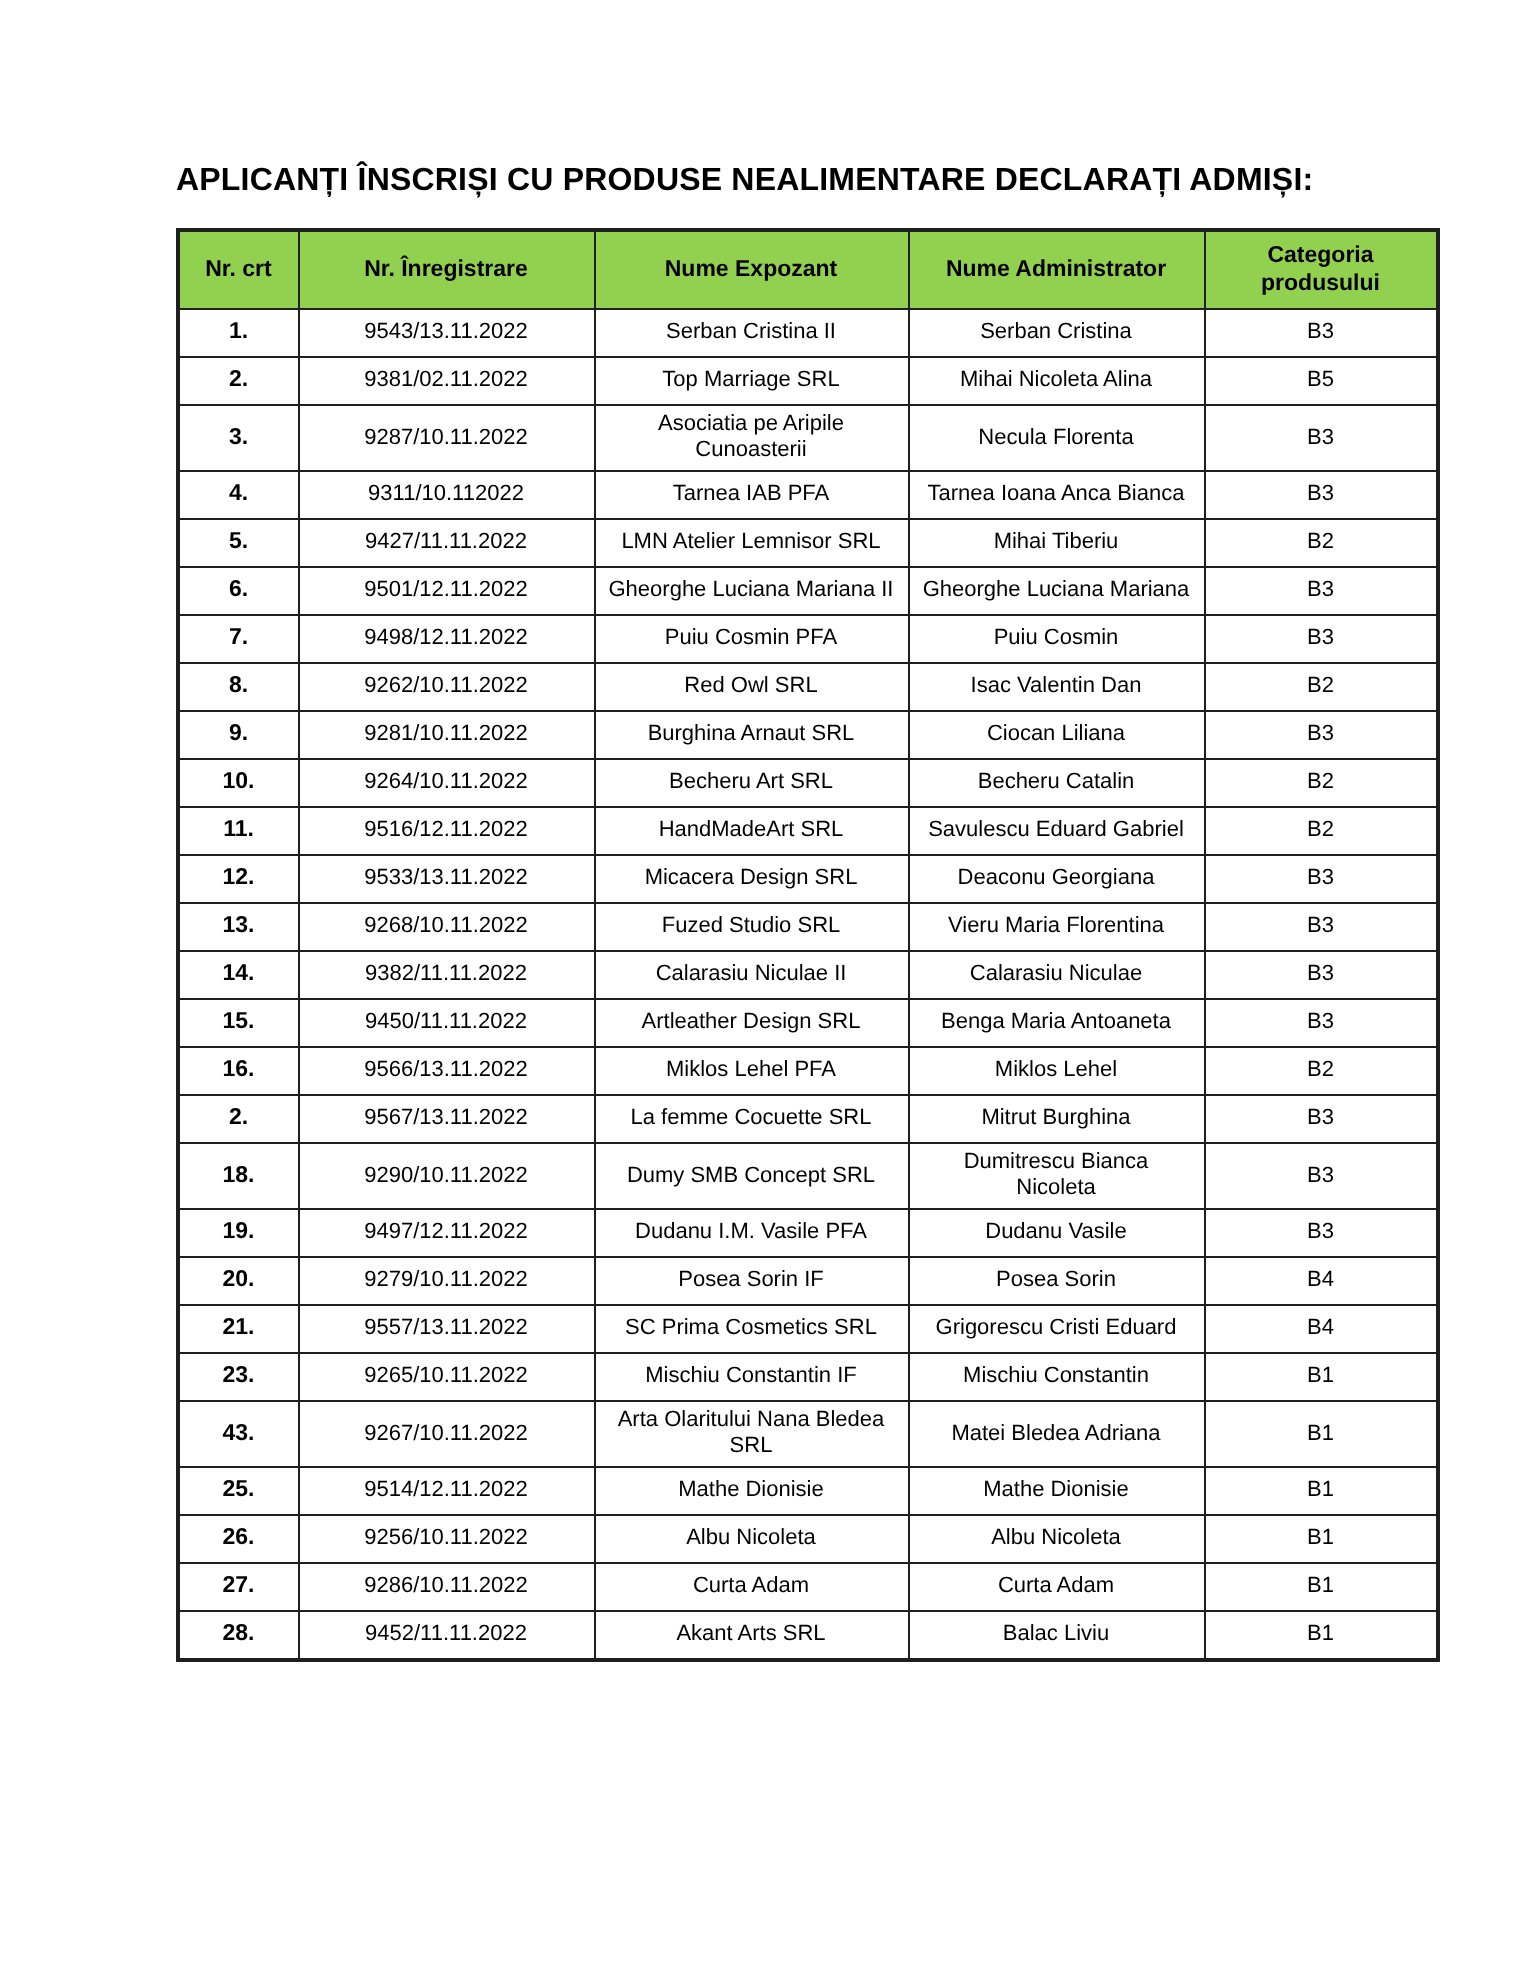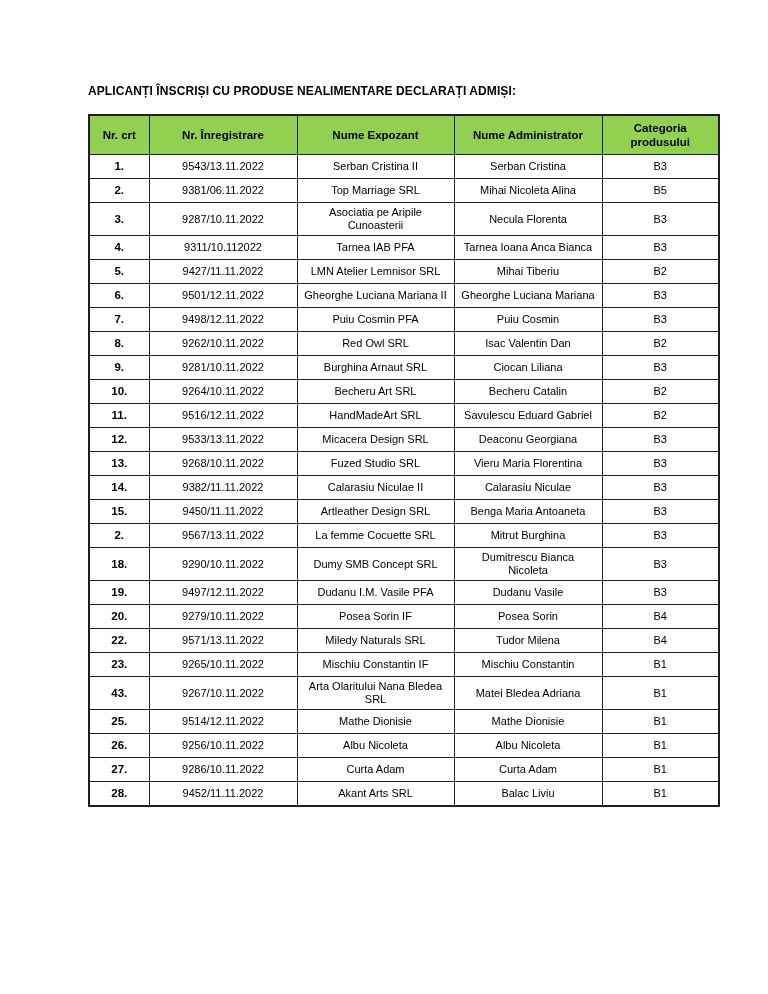--- a/index.html
+++ b/index.html
@@ -19,21 +19,21 @@
     font-family: "Liberation Sans", "DejaVu Sans", sans-serif;
     color: #000000;
   }
   .page-content {
     position: absolute;
     left: 88px;
     top: 84px;
     width: 630px;
   }
   .doc-title {
-    font-size: 12px;
+    font-size: 16px;
     font-weight: bold;
     line-height: 14px;
     margin: 0 0 16px 0;
     letter-spacing: 0.1px;
     white-space: nowrap;
   }
   table.applicants {
     table-layout: fixed;
     width: 630px;
     border-collapse: collapse;
@@ -95,21 +95,21 @@
     <tbody>
         <tr>
           <td class="c0">1.</td>
           <td class="c1">9543/13.11.2022</td>
           <td class="c2">Serban Cristina II</td>
           <td class="c3">Serban Cristina</td>
           <td class="c4">B3</td>
         </tr>
         <tr>
           <td class="c0">2.</td>
-          <td class="c1">9381/06.11.2022</td>
+          <td class="c1">9381/02.11.2022</td>
           <td class="c2">Top Marriage SRL</td>
           <td class="c3">Mihai Nicoleta Alina</td>
           <td class="c4">B5</td>
         </tr>
         <tr>
           <td class="c0">3.</td>
           <td class="c1">9287/10.11.2022</td>
           <td class="c2">Asociatia pe Aripile Cunoasterii</td>
           <td class="c3">Necula Florenta</td>
           <td class="c4">B3</td>
@@ -190,20 +190,27 @@
           <td class="c2">Calarasiu Niculae II</td>
           <td class="c3">Calarasiu Niculae</td>
           <td class="c4">B3</td>
         </tr>
         <tr>
           <td class="c0">15.</td>
           <td class="c1">9450/11.11.2022</td>
           <td class="c2">Artleather Design SRL</td>
           <td class="c3">Benga Maria Antoaneta</td>
           <td class="c4">B3</td>
+        </tr>
+        <tr>
+          <td class="c0">16.</td>
+          <td class="c1">9566/13.11.2022</td>
+          <td class="c2">Miklos Lehel PFA</td>
+          <td class="c3">Miklos Lehel</td>
+          <td class="c4">B2</td>
         </tr>
         <tr>
           <td class="c0">2.</td>
           <td class="c1">9567/13.11.2022</td>
           <td class="c2">La femme Cocuette SRL</td>
           <td class="c3">Mitrut Burghina</td>
           <td class="c4">B3</td>
         </tr>
         <tr>
           <td class="c0">18.</td>
@@ -220,24 +227,24 @@
           <td class="c4">B3</td>
         </tr>
         <tr>
           <td class="c0">20.</td>
           <td class="c1">9279/10.11.2022</td>
           <td class="c2">Posea Sorin IF</td>
           <td class="c3">Posea Sorin</td>
           <td class="c4">B4</td>
         </tr>
         <tr>
-          <td class="c0">22.</td>
-          <td class="c1">9571/13.11.2022</td>
-          <td class="c2">Miledy Naturals SRL</td>
-          <td class="c3">Tudor Milena</td>
+          <td class="c0">21.</td>
+          <td class="c1">9557/13.11.2022</td>
+          <td class="c2">SC Prima Cosmetics SRL</td>
+          <td class="c3">Grigorescu Cristi Eduard</td>
           <td class="c4">B4</td>
         </tr>
         <tr>
           <td class="c0">23.</td>
           <td class="c1">9265/10.11.2022</td>
           <td class="c2">Mischiu Constantin IF</td>
           <td class="c3">Mischiu Constantin</td>
           <td class="c4">B1</td>
         </tr>
         <tr>

